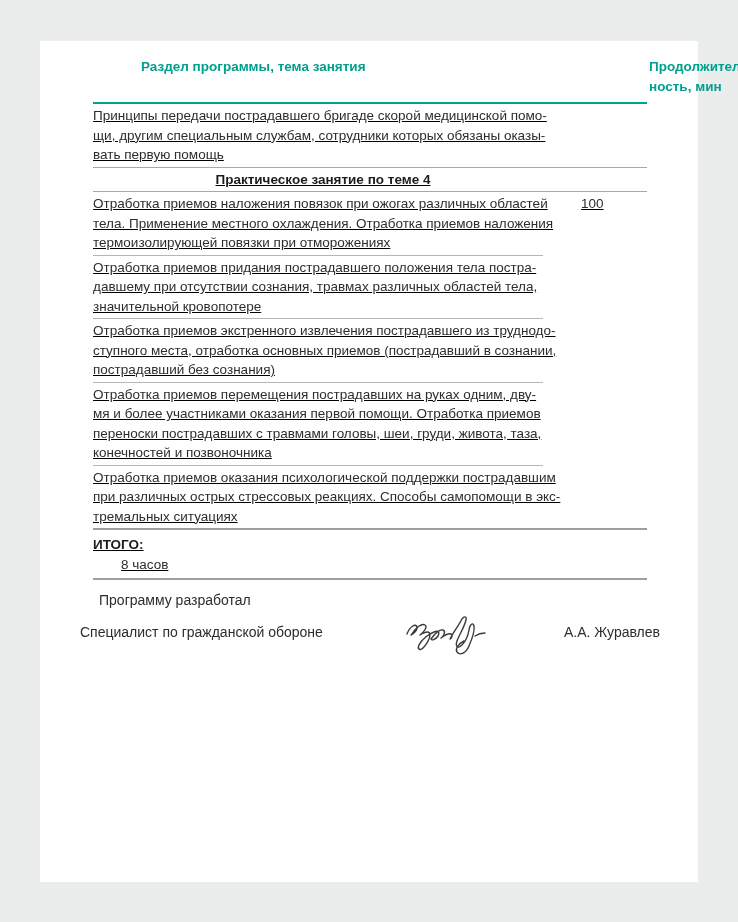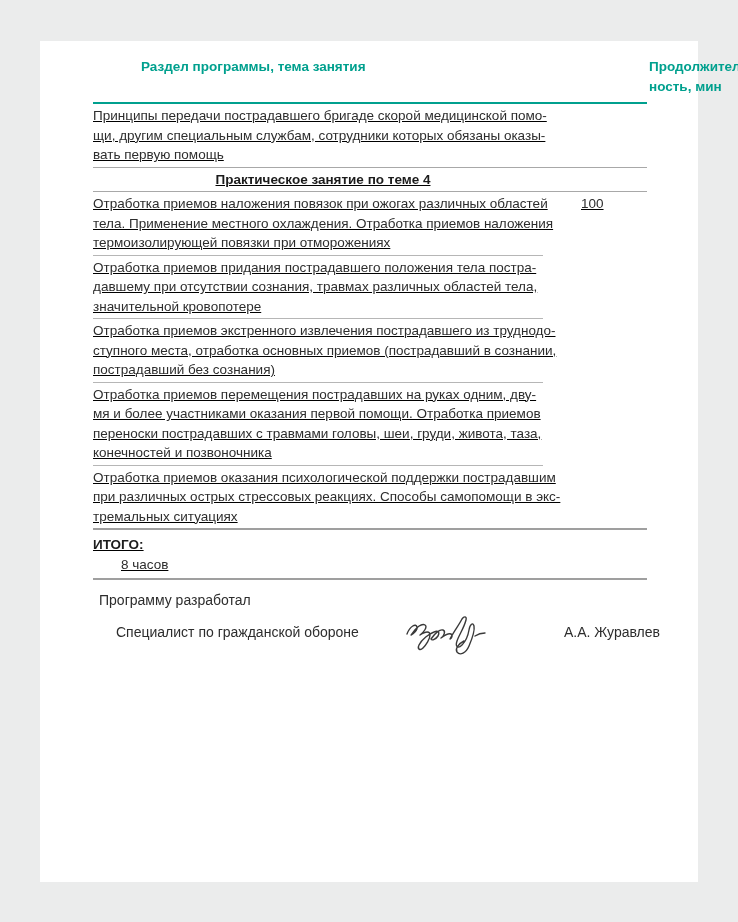--- a/index.html
+++ b/index.html
@@ -94,21 +94,20 @@
     line-height: 20px;
     color: #2d2d2d;
     margin-left: 19px;
   }
   .role-line {
     position: absolute;
     left: 0; top: 32px;
     font-size: 14px;
     line-height: 20px;
     color: #2d2d2d;
-    margin-left: 36px;
   }
   .signature-svg {
     position: absolute;
     left: 322px;
     top: 3px;
   }
   .signer-name {
     position: absolute;
     right: 0; top: 32px;
     font-size: 14px;

